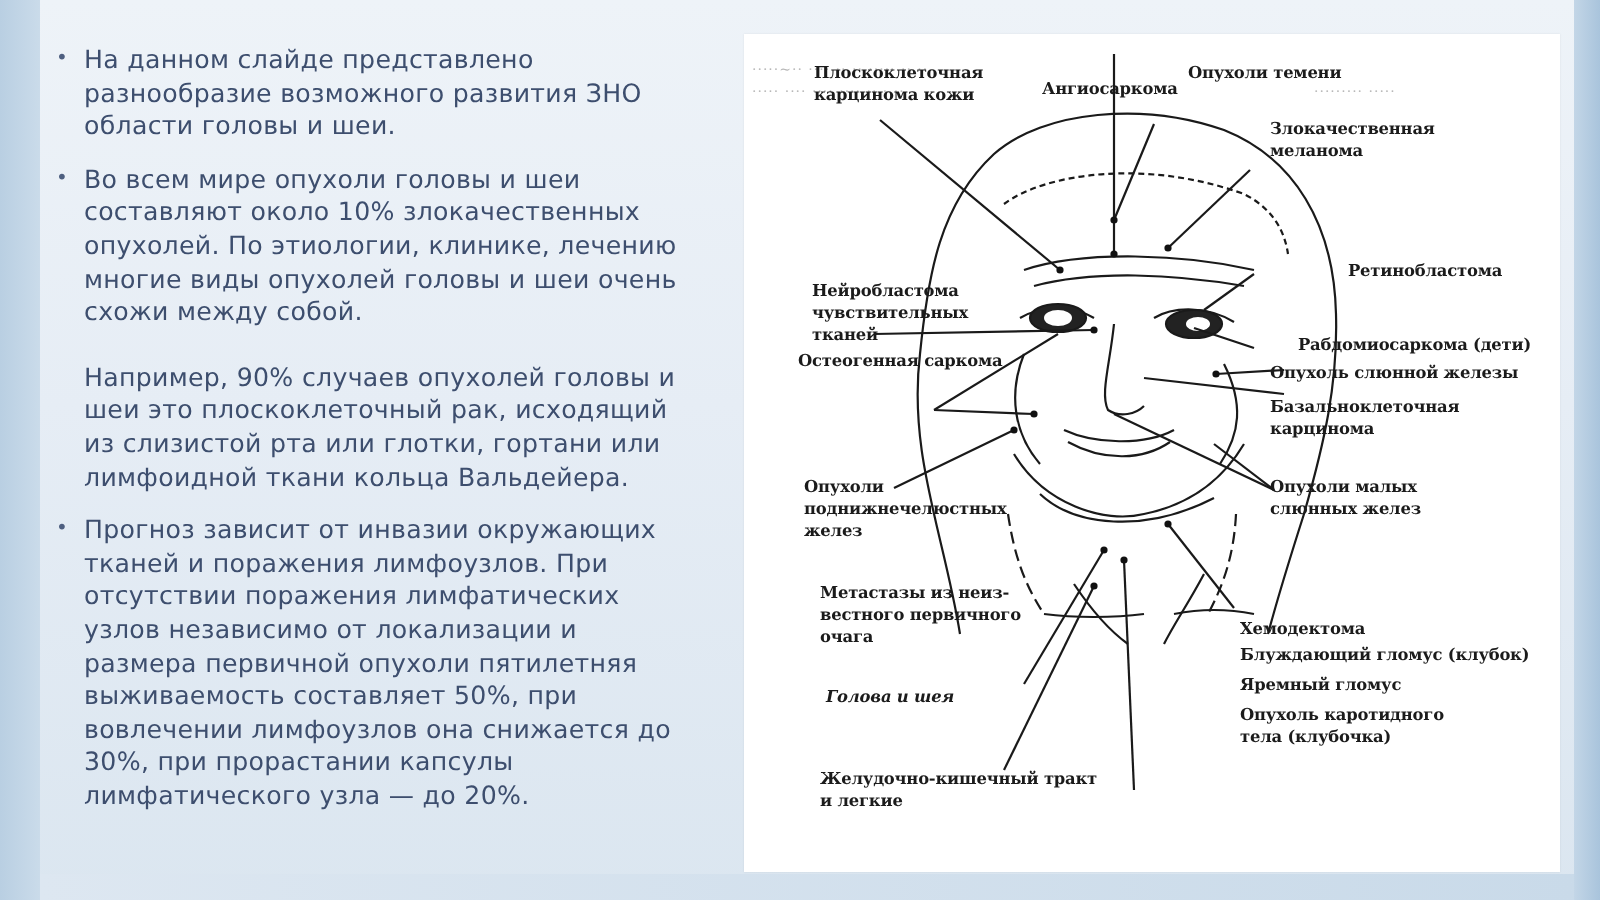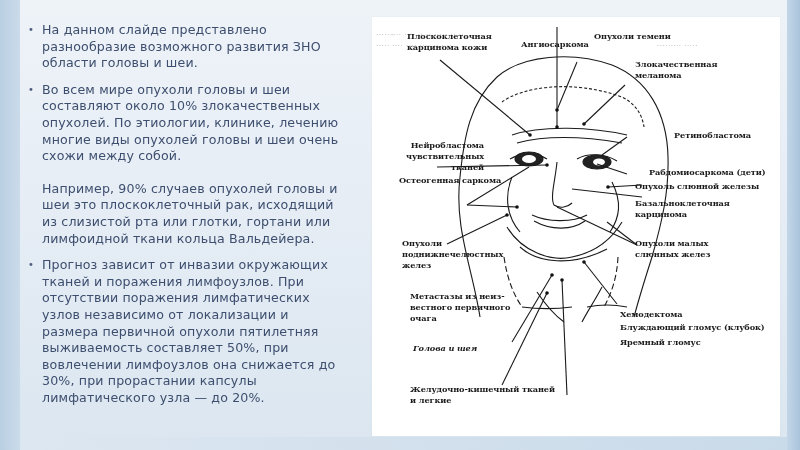--- a/index.html
+++ b/index.html
@@ -173,35 +173,37 @@
     </svg>
 
     <div class="lbl" style="left:149px;top:0px;margin-top:22px;">Ангиосаркома</div>
     <div class="lbl" style="left:35px;top:14px;">Плоскоклеточная
 карцинома кожи</div>
     <div class="lbl" style="left:222px;top:14px;">Опухоли темени</div>
     <div class="lbl" style="left:263px;top:42px;">Злокачественная
 меланома</div>
     <div class="lbl" style="left:278px;top:113px;margin-left:24px;">Ретинобластома</div>
     <div class="lbl" style="left:277px;top:150px;">Рабдомиосаркома (дети)</div>
-    <div class="lbl" style="left:34px;top:123px;text-align:right;">Нейробластома
+    <div class="lbl" style="left:34px;top:123px;">Нейробластома
 чувствительных
 тканей</div>
     <div class="lbl" style="left:27px;top:158px;">Остеогенная саркома</div>
     <div class="lbl" style="left:263px;top:164px;">Опухоль слюнной железы</div>
     <div class="lbl" style="left:263px;top:181px;">Базальноклеточная
 карцинома</div>
     <div class="lbl" style="left:30px;top:221px;">Опухоли
 поднижнечелюстных
 желез</div>
     <div class="lbl" style="left:38px;top:274px;">Метастазы из неиз-
 вестного первичного
 очага</div>
     <div class="lbl" style="left:263px;top:221px;">Опухоли малых
 слюнных желез</div>
     <div class="lbl" style="left:41px;top:326px;font-style:italic;">Голова и шея</div>
-    <div class="lbl" style="left:38px;top:367px;">Желудочно-кишечный тканей
+    <div class="lbl" style="left:38px;top:367px;">Желудочно-кишечный тракт
 и легкие</div>
     <div class="lbl" style="left:248px;top:292px;">Хемодектома</div>
     <div class="lbl" style="left:248px;top:305px;">Блуждающий гломус (клубок)</div>
     <div class="lbl" style="left:248px;top:320px;">Яремный гломус</div>
+    <div class="lbl" style="left:248px;top:335px;">Опухоль каротидного
+ тела (клубочка)</div>
   </div>
 </div>
 
 </body></html>

